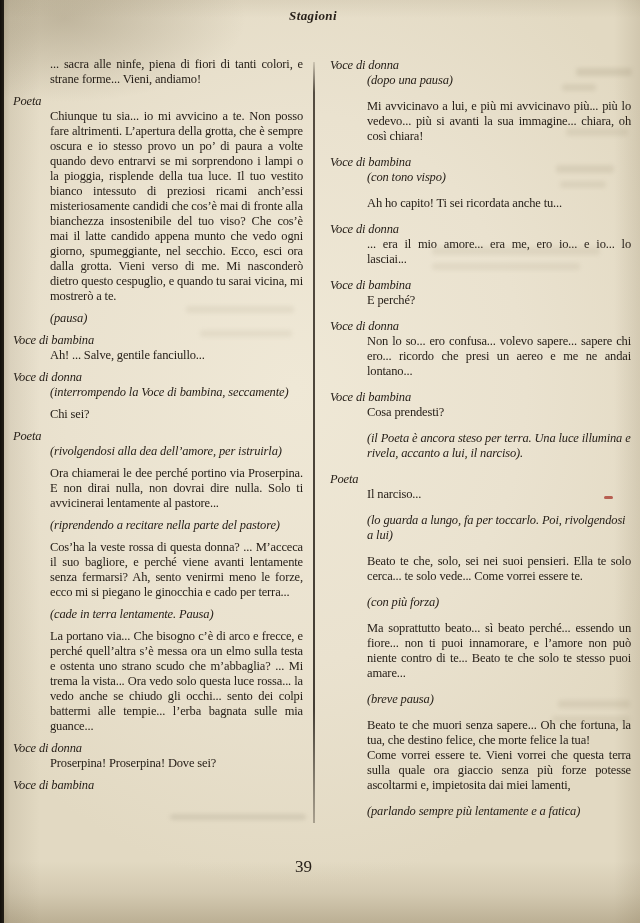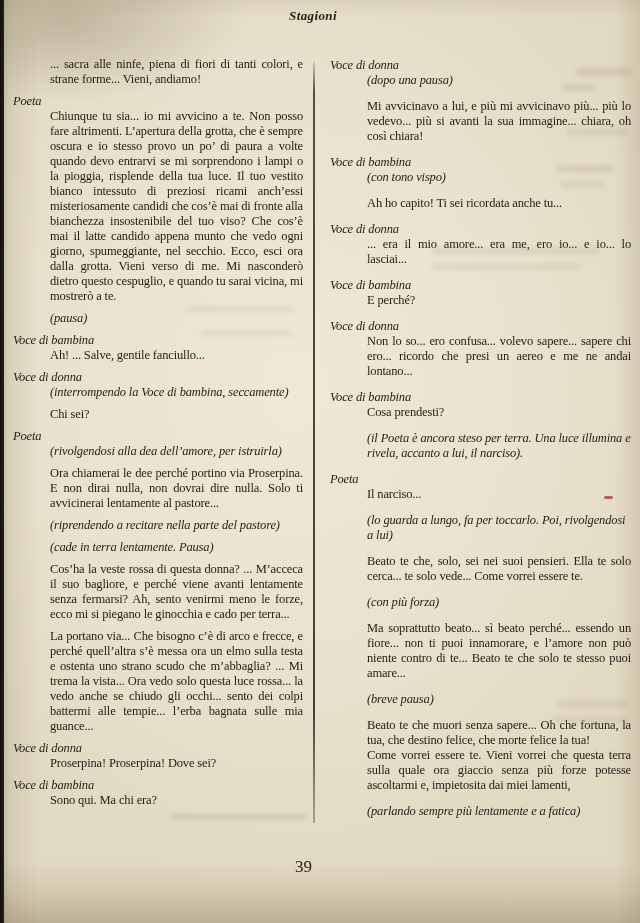--- a/index.html
+++ b/index.html
@@ -85,27 +85,26 @@
       <div class="blk blk-stage">(pausa)</div>
       <div class="blk blk-speaker">Voce di bambina</div>
       <div class="blk blk-para">Ah! ... Salve, gentile fanciullo...</div>
       <div class="blk blk-speaker">Voce di donna</div>
       <div class="blk blk-stage">(interrompendo la Voce di bambina, seccamente)</div>
       <div class="blk blk-para">Chi sei?</div>
       <div class="blk blk-speaker">Poeta</div>
       <div class="blk blk-stage">(rivolgendosi alla dea dell’amore, per istruirla)</div>
       <div class="blk blk-para">Ora chiamerai le dee perché portino via Proserpina. E non dirai nulla, non dovrai dire nulla. Solo ti avvicinerai lentamente al pastore...</div>
       <div class="blk blk-stage">(riprendendo a recitare nella parte del pastore)</div>
+      <div class="blk blk-para">Cos’ha la veste rossa di questa donna? ... M’acceca il suo bagliore, e perché viene avanti lentamente senza fermarsi? Ah, sento venirmi meno le forze, ecco mi si piegano le ginocchia e cado per terra...</div>
       <div class="blk blk-stage">(cade in terra lentamente. Pausa)</div>
-      <div class="blk blk-para">Cos’ha la veste rossa di questa donna? ... M’acceca il suo bagliore, e perché viene avanti lentamente senza fermarsi? Ah, sento venirmi meno le forze, ecco mi si piegano le ginocchia e cado per terra...</div>
       <div class="blk blk-para">La portano via... Che bisogno c’è di arco e frecce, e perché quell’altra s’è messa ora un elmo sulla testa e ostenta uno strano scudo che m’abbaglia? ... Mi trema la vista... Ora vedo solo questa luce rossa... la vedo anche se chiudo gli occhi... sento dei colpi battermi alle tempie... l’erba bagnata sulle mia guance...</div>
       <div class="blk blk-speaker">Voce di donna</div>
       <div class="blk blk-para">Proserpina! Proserpina! Dove sei?</div>
       <div class="blk blk-speaker">Voce di bambina</div>
-      <div class="blk blk-para">Sono qui. Ma chi era?</div>
     </div>
 
   <div class="column-divider"></div>
 
   <div class="col col-right">
       <div class="blk blk-speaker">Voce di donna</div>
       <div class="blk blk-stage">(dopo una pausa)</div>
       <div class="blk blk-para">Mi avvicinavo a lui, e più mi avvicinavo più... più lo vedevo... più si avanti la sua immagine... chiara, oh così chiara!</div>
       <div class="blk blk-speaker">Voce di bambina</div>
       <div class="blk blk-stage">(con tono vispo)</div>

